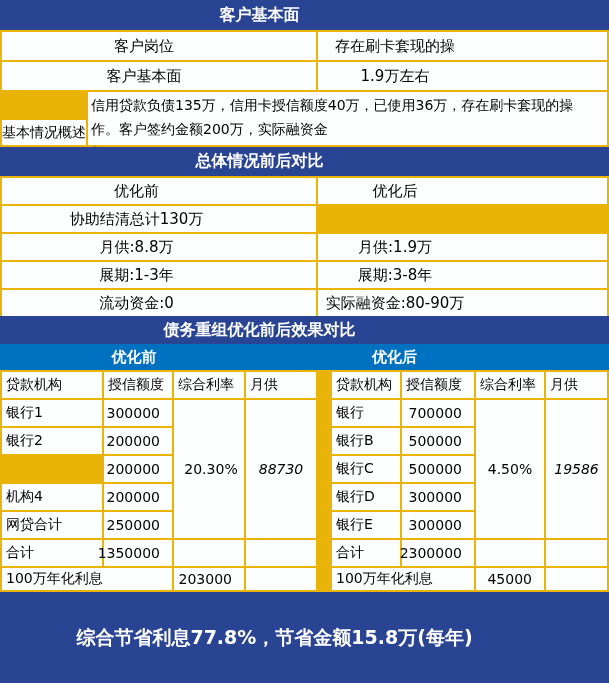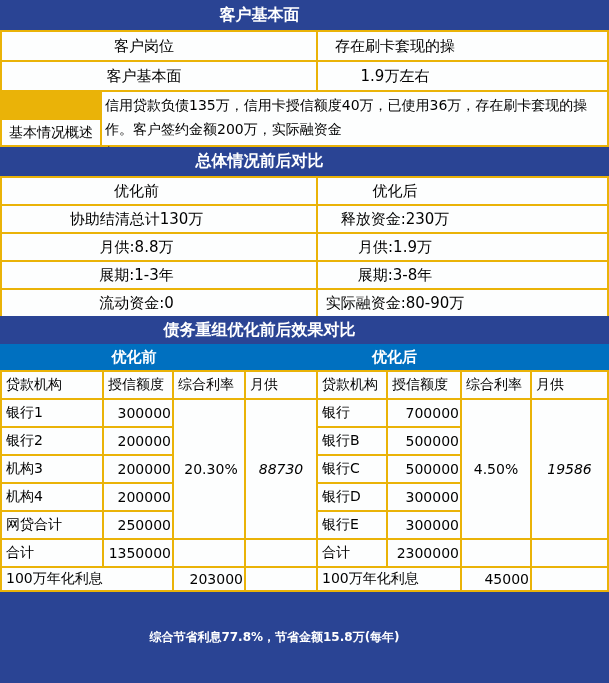--- a/index.html
+++ b/index.html
@@ -23,53 +23,53 @@
   .cell {
     background:#FDFEFE; display:flex; align-items:center;
     font-size:15px; box-sizing:border-box;
   }
   
   .row-a { height:28px; }
   .cell-a-l { width:314px; justify-content:center; padding-right:30px; }
   .cell-a-r { flex:1; justify-content:center; padding-right:135px; }
   
   .row-ov { height:53px; margin-bottom:2px; }
-  .cell-ov-l { width:98px; justify-content:center; font-size:14px;margin-top:28px; }
+  .cell-ov-l { width:84px; justify-content:center; font-size:14px;margin-top:28px; }
   .cell-ov-r { flex:1; align-items:flex-start; font-size:14px; line-height:24px;
                padding:1px 3px 0 3px; white-space:pre-line; }
   
   .row-b { height:26px; }
   .cell-b-l { width:314px; justify-content:center; padding-right:45px; }
   .cell-b-r { flex:1; justify-content:center; padding-right:135px; }
   
   .band { height:26px; background:#0070C0; display:flex; }
   .band > div {
     color:#fff; font-weight:bold; font-size:15px;
     display:flex; align-items:center; justify-content:center; box-sizing:border-box;
   }
   .band-l { width:316px; padding-right:48px; }
   .band-r { flex:1; padding-right:136px; }
   
-  .tables { flex:0 0 auto; display:flex; padding:2px; gap:2px; }
+  .tables { flex:0 0 auto; display:flex; padding:2px; gap:16px; }
   .dtable {
     display:grid; gap:2px; font-size:14px;
     grid-template-rows:26px 26px 26px 26px 26px 26px 26px 22px;
   }
   .dtable.left  { width:314px; grid-template-columns:100px 68px 70px 1fr; }
   .dtable.right { flex:1;      grid-template-columns:68px 72px 68px 1fr; }
   .dcell { background:#FDFEFE; display:flex; align-items:center; box-sizing:border-box; }
   .dc-left  { justify-content:flex-start; padding-left:4px; }
-  .dc-right { justify-content:flex-end; padding-right:1px; }
+  .dc-right { justify-content:flex-end; padding-right:12px; }
   .dc-center{ justify-content:center; }
   .merged { grid-row:2 / span 5; }
   .col3 { grid-column:3; } .col4 { grid-column:4;font-style:italic; }
   .span2 { grid-column:1 / span 2; }
   
   .footer {
-    flex:1; background:#2A4494; color:#fff; font-weight:bold; font-size:12px;
+    flex:1; background:#2A4494; color:#fff; font-weight:bold; font-size:19px;
     display:flex; align-items:center; justify-content:center;
     padding-right:60px; box-sizing:border-box;
   }
 </style>
 </head>
 <body>
 
 <div id="app">
 
   <div class="hdr hdr-a">
@@ -94,21 +94,20 @@
   <div class="hdr hdr-b">
     <span>总体情况前后对比</span>
   </div>
 
   <div class="row row-b">
     <div class="cell cell-b-l">优化前</div>
     <div class="cell cell-b-r">优化后</div>
   </div>
   <div class="row row-b">
     <div class="cell cell-b-l">协助结清总计130万</div>
-    <div class="cell cell-b-r">释放资金:230万</div>
   </div>
   <div class="row row-b">
     <div class="cell cell-b-l">月供:8.8万</div>
     <div class="cell cell-b-r">月供:1.9万</div>
   </div>
   <div class="row row-b">
     <div class="cell cell-b-l">展期:1-3年</div>
     <div class="cell cell-b-r">展期:3-8年</div>
   </div>
   <div class="row row-b">
@@ -132,21 +131,20 @@
       <div class="dcell dc-left">综合利率</div>
       <div class="dcell dc-left">月供</div>
 
       <div class="dcell dc-left merged col3 dc-center">20.30%</div>
       <div class="dcell merged col4 dc-center">88730</div>
 
       <div class="dcell dc-left" style="grid-row:2;grid-column:1">银行1</div>
       <div class="dcell dc-right" style="grid-row:2;grid-column:2">300000</div>
       <div class="dcell dc-left" style="grid-row:3;grid-column:1">银行2</div>
       <div class="dcell dc-right" style="grid-row:3;grid-column:2">200000</div>
-      <div class="dcell dc-left" style="grid-row:4;grid-column:1">机构3</div>
       <div class="dcell dc-right" style="grid-row:4;grid-column:2">200000</div>
       <div class="dcell dc-left" style="grid-row:5;grid-column:1">机构4</div>
       <div class="dcell dc-right" style="grid-row:5;grid-column:2">200000</div>
       <div class="dcell dc-left" style="grid-row:6;grid-column:1">网贷合计</div>
       <div class="dcell dc-right" style="grid-row:6;grid-column:2">250000</div>
 
       <div class="dcell dc-left" style="grid-row:7;grid-column:1">合计</div>
       <div class="dcell dc-right" style="grid-row:7;grid-column:2">1350000</div>
       <div class="dcell" style="grid-row:7;grid-column:3"></div>
       <div class="dcell" style="grid-row:7;grid-column:4"></div>

